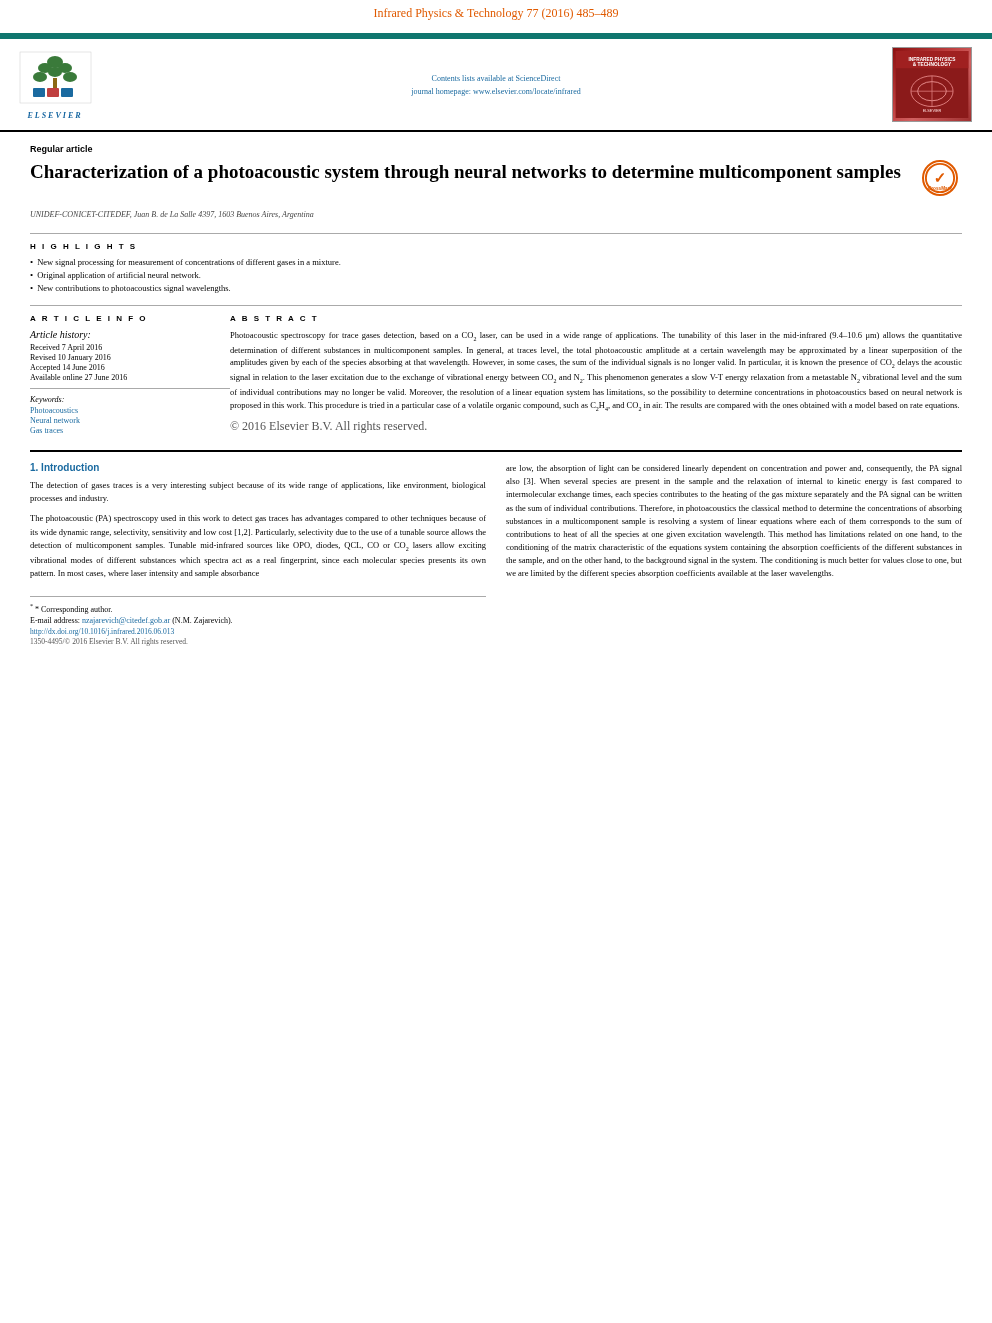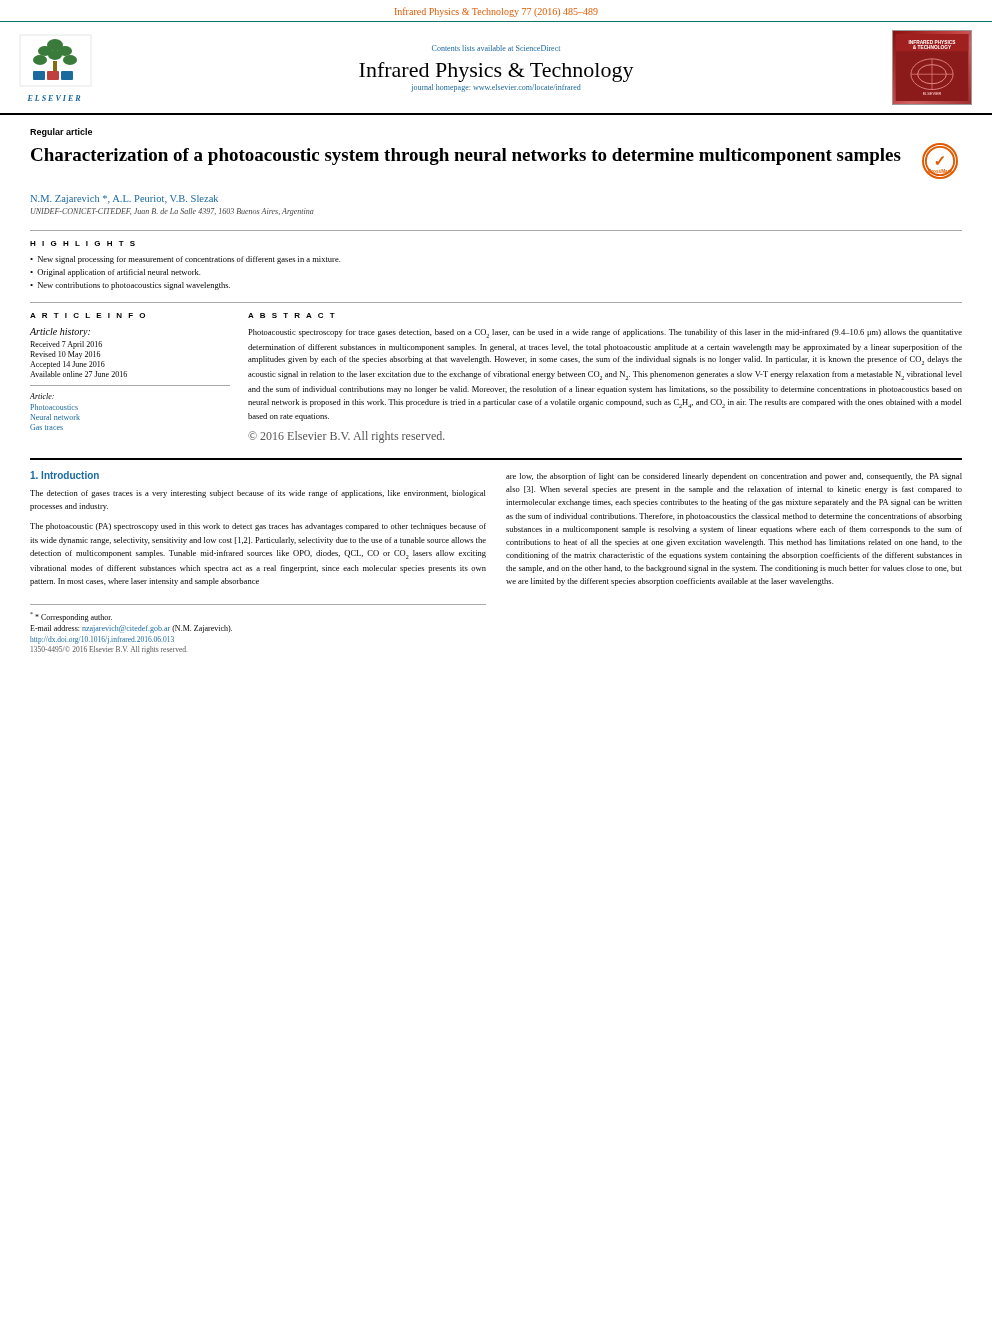--- a/index.html
+++ b/index.html
@@ -8,24 +8,24 @@
       font-family: 'Times New Roman', Times, serif;
       font-size: 9.5px;
       color: #000;
       width: 992px;
       min-height: 1323px;
     }
 
     
     .top-bar {
       text-align: center;
-      padding: 6px 0 4px;
-      font-size: 10px;
+      padding: 6px 0 12px;
+      font-size: 12px;
       color: #e05a00;
-      border-bottom: 1px solid #0f766e;
+      border-bottom: 6px solid #0f766e;
     }
 
     
     .header-area {
       display: flex;
       align-items: stretch;
       border-bottom: 2px solid #000;
       padding: 8px 10px;
       gap: 10px;
     }
@@ -180,21 +180,20 @@
       margin-bottom: 3px;
       display: flex;
       align-items: flex-start;
       gap: 4px;
     }
     .bullet { font-size: 9px; }
 
     
     .two-col {
       display: flex;
-      gap: 18px;
       margin-bottom: 14px;
     }
     .col-left { width: 200px; flex-shrink: 0; }
     .col-right { flex: 1; }
 
     
     .article-info-label {
       font-size: 8px;
       font-weight: bold;
       letter-spacing: 2px;
@@ -334,21 +333,20 @@
       <rect x="43" y="38" width="12" height="9" fill="#1a6aa0" rx="1"></rect>
     </svg>
     <div class="elsevier-text">ELSEVIER</div>
   </div>
 
   <div class="header-center">
     <div class="sci-direct-line">
       <span>Contents lists available at</span>
       <span style="color:#1a6aa0; cursor:pointer;">ScienceDirect</span>
     </div>
-    <div class="journal-title">Infrared Physics &amp; Technology</div>
     <div class="journal-homepage">
       <span>journal homepage: www.elsevier.com/locate/infrared</span>
     </div>
   </div>
 
   <div class="header-right">
     <div class="journal-cover">
 
       <svg width="76" height="70" viewBox="0 0 76 70">
         <rect width="76" height="70" fill="#8B1a1a"></rect>
@@ -376,23 +374,20 @@
       <div class="crossmark-circle">
         <svg width="34" height="34" viewBox="0 0 34 34">
           <circle cx="17" cy="17" r="15" fill="none" stroke="#e05a00" stroke-width="2"></circle>
           <text x="17" y="22" text-anchor="middle" font-size="16" fill="#e05a00" font-weight="bold" font-family="Arial">✓</text>
           <text x="17" y="30" text-anchor="middle" font-size="5" fill="#e05a00" font-family="Arial">CrossMark</text>
         </svg>
       </div>
     </div>
   </div>
 
-  <div class="authors">
-    <span class="author-name">N.M. Zajarevich *, A.L. Peuriot, V.B. Slezak</span>
-  </div>
 
   <div class="affiliation">UNIDEF-CONICET-CITEDEF, Juan B. de La Salle 4397, 1603 Buenos Aires, Argentina</div>
 
   <hr class="divider">
 
   <div class="highlights-section">
     <div class="section-label">H I G H L I G H T S</div>
     <div class="highlight-item">
       <span class="bullet">•</span>
       <span>New signal processing for measurement of concentrations of different gases in a mixture.</span>
@@ -408,25 +403,25 @@
   </div>
 
   <hr class="divider">
 
   <div class="two-col">
 
     <div class="col-left">
       <div class="article-info-label">A R T I C L E   I N F O</div>
       <div class="info-sub-label">Article history:</div>
       <div class="info-date">Received 7 April 2016</div>
-      <div class="info-date">Revised 10 May 2016</div>
+      <div class="info-date">Revised 10 January 2016</div>
       <div class="info-date">Accepted 14 June 2016</div>
       <div class="info-date">Available online 27 June 2016</div>
       <hr class="info-divider">
-      <div class="keywords-label">Article:</div>
+      <div class="keywords-label">Keywords:</div>
       <div class="keyword-item">Photoacoustics</div>
       <div class="keyword-item">Neural network</div>
       <div class="keyword-item">Gas traces</div>
     </div>
 
     <div class="col-right">
       <div class="abstract-label">A B S T R A C T</div>
       <div class="abstract-text">
         Photoacoustic spectroscopy for trace gases detection, based on a CO<sub>2</sub> laser, can be used in a wide range of applications. The tunability of this laser in the mid-infrared (9.4–10.6 μm) allows the quantitative determination of different substances in multicomponent samples. In general, at traces level, the total photoacoustic amplitude at a certain wavelength may be approximated by a linear superposition of the amplitudes given by each of the species absorbing at that wavelength. However, in some cases, the sum of the individual signals is no longer valid. In particular, it is known the presence of CO<sub>2</sub> delays the acoustic signal in relation to the laser excitation due to the exchange of vibrational energy between CO<sub>2</sub> and N<sub>2</sub>. This phenomenon generates a slow V-T energy relaxation from a metastable N<sub>2</sub> vibrational level and the sum of individual contributions may no longer be valid. Moreover, the resolution of a linear equation system has limitations, so the possibility to determine concentrations in photoacoustics based on neural network is proposed in this work. This procedure is tried in a particular case of a volatile organic compound, such as C<sub>2</sub>H<sub>4</sub>, and CO<sub>2</sub> in air. The results are compared with the ones obtained with a model based on rate equations.
       </div>

